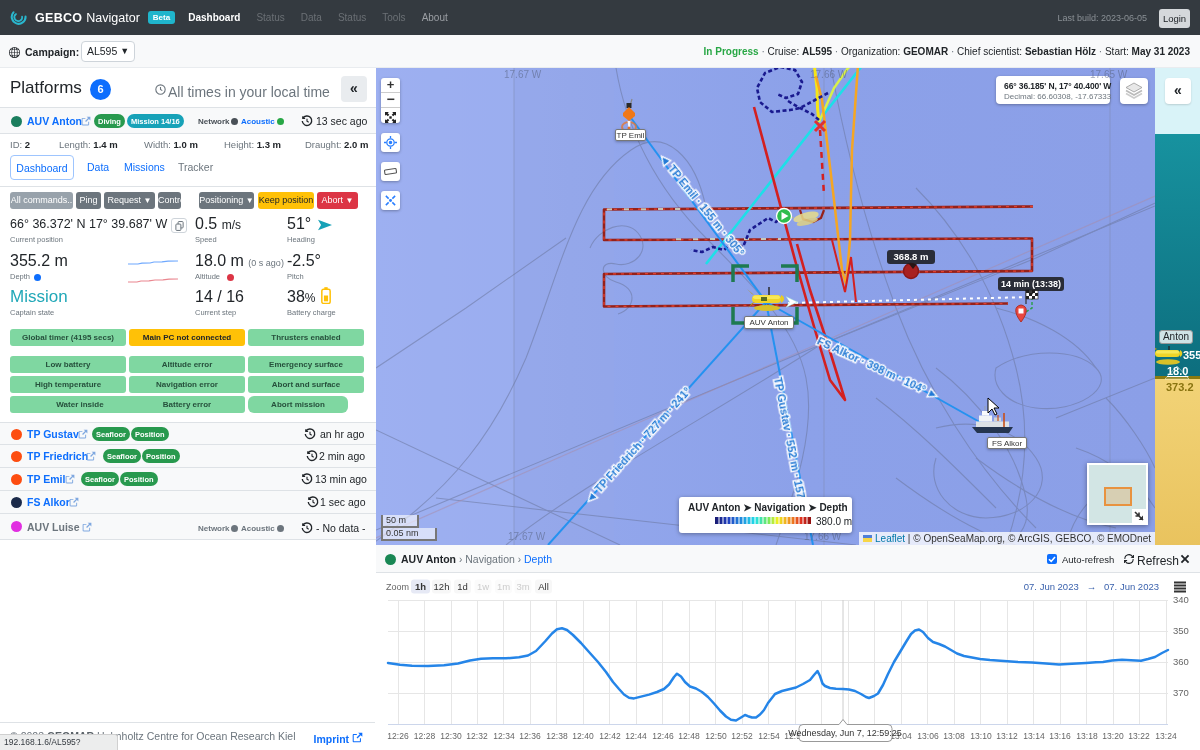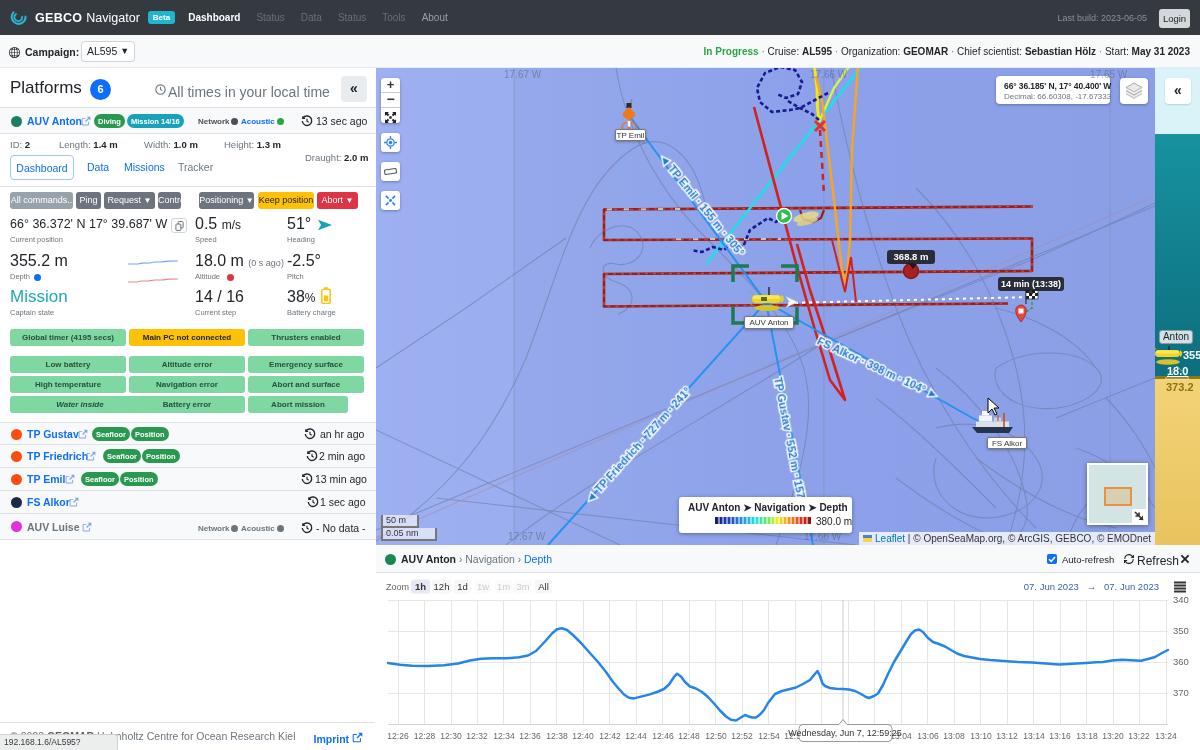--- a/index.html
+++ b/index.html
@@ -137,21 +137,21 @@
         <path d="M8 5v3.2l2.3 1.4" stroke-width="1.5"></path>
       </svg>
     <div class="ago" style="left:316px; top:7px;">13 sec ago</div>
   </div>
 
   <div id="inforow">
     <span style="position:absolute;left:10px;top:5px;">ID: <b>2</b></span>
     <span style="position:absolute;left:59px;top:5px;">Length: <b>1.4 m</b></span>
     <span style="position:absolute;left:144px;top:5px;">Width: <b>1.0 m</b></span>
     <span style="position:absolute;left:224px;top:5px;">Height: <b>1.3 m</b></span>
-    <span style="position:absolute;left:305px;top:18px;">Draught: <b>2.0 m</b></span>
+    <span style="position:absolute;left:305px;top:5px;">Draught: <b>2.0 m</b></span>
   </div>
 
   <div class="tab" id="tab-dash">Dashboard</div>
   <div class="tab" style="left:87px;">Data</div>
   <div class="tab" style="left:124px;">Missions</div>
   <div class="tab" style="left:178px; color:#6c757d;">Tracker</div>
   <div style="position:absolute;left:0;top:118px;width:376px;border-top:1px solid #dee2e6;"></div>
 
   <div class="cbtn" style="left:10px; width:63px; background:#98a2ab;">All commands..</div>
   <div class="cbtn" style="left:76px; width:25px; background:#6c757d;">Ping</div>
@@ -204,23 +204,23 @@
 
   <div class="sbtn" style="left:10px; top:261px; width:116px;">Global timer (4195 secs)</div>
   <div class="sbtn" style="left:129px; top:261px; width:116px; background:#ffc107; color:#212529;">Main PC not connected</div>
   <div class="sbtn" style="left:248px; top:261px; width:116px;">Thrusters enabled</div>
   <div class="sbtn" style="left:10px; top:288px; width:116px;">Low battery</div>
   <div class="sbtn" style="left:129px; top:288px; width:116px;">Altitude error</div>
   <div class="sbtn" style="left:248px; top:288px; width:116px;">Emergency surface</div>
   <div class="sbtn" style="left:10px; top:308px; width:116px;">High temperature</div>
   <div class="sbtn" style="left:129px; top:308px; width:116px;">Navigation error</div>
   <div class="sbtn" style="left:248px; top:308px; width:116px;">Abort and surface</div>
-  <div class="sbtn" style="left:10px; top:328px; width:140px;font-style:italic;">Water inside</div>
+  <div class="sbtn" style="left:10px; top:328px; width:140px;">Water inside</div>
   <div class="sbtn" style="left:129px; top:328px; width:116px;">Battery error</div>
-  <div class="sbtn" style="left:248px; top:328px; width:100px;">Abort mission</div>
+  <div class="sbtn" style="left:248px; top:328px; width:100px;border-radius:6px;">Abort mission</div>
 
   <div class="prow" style="top:354px; height:23px; border-top:1px solid #dee2e6;">
     <div class="pdot" style="top:6px; background:#fd4d10;"></div>
     <div class="pname" style="left:27px; top:5px;">TP Gustav</div>
     <svg style="position:absolute;left:78px;top:6px" width="10" height="10" viewBox="0 0 16 16" fill="#7fa8e0">
         <path d="M13 9v4.5c0 .8-.7 1.5-1.5 1.5h-9C1.7 15 1 14.3 1 13.5v-9C1 3.7 1.7 3 2.5 3H7v1.5H2.5v9h9V9H13z"></path>
         <path d="M9 1h6v6l-2.3-2.3L8 9.4 6.6 8l4.7-4.7L9 1z"></path>
       </svg>
     <div class="badge bg-green" style="left:92px; top:4px;">Seafloor</div>
     <div class="badge bg-green" style="left:131px; top:4px;">Position</div>

